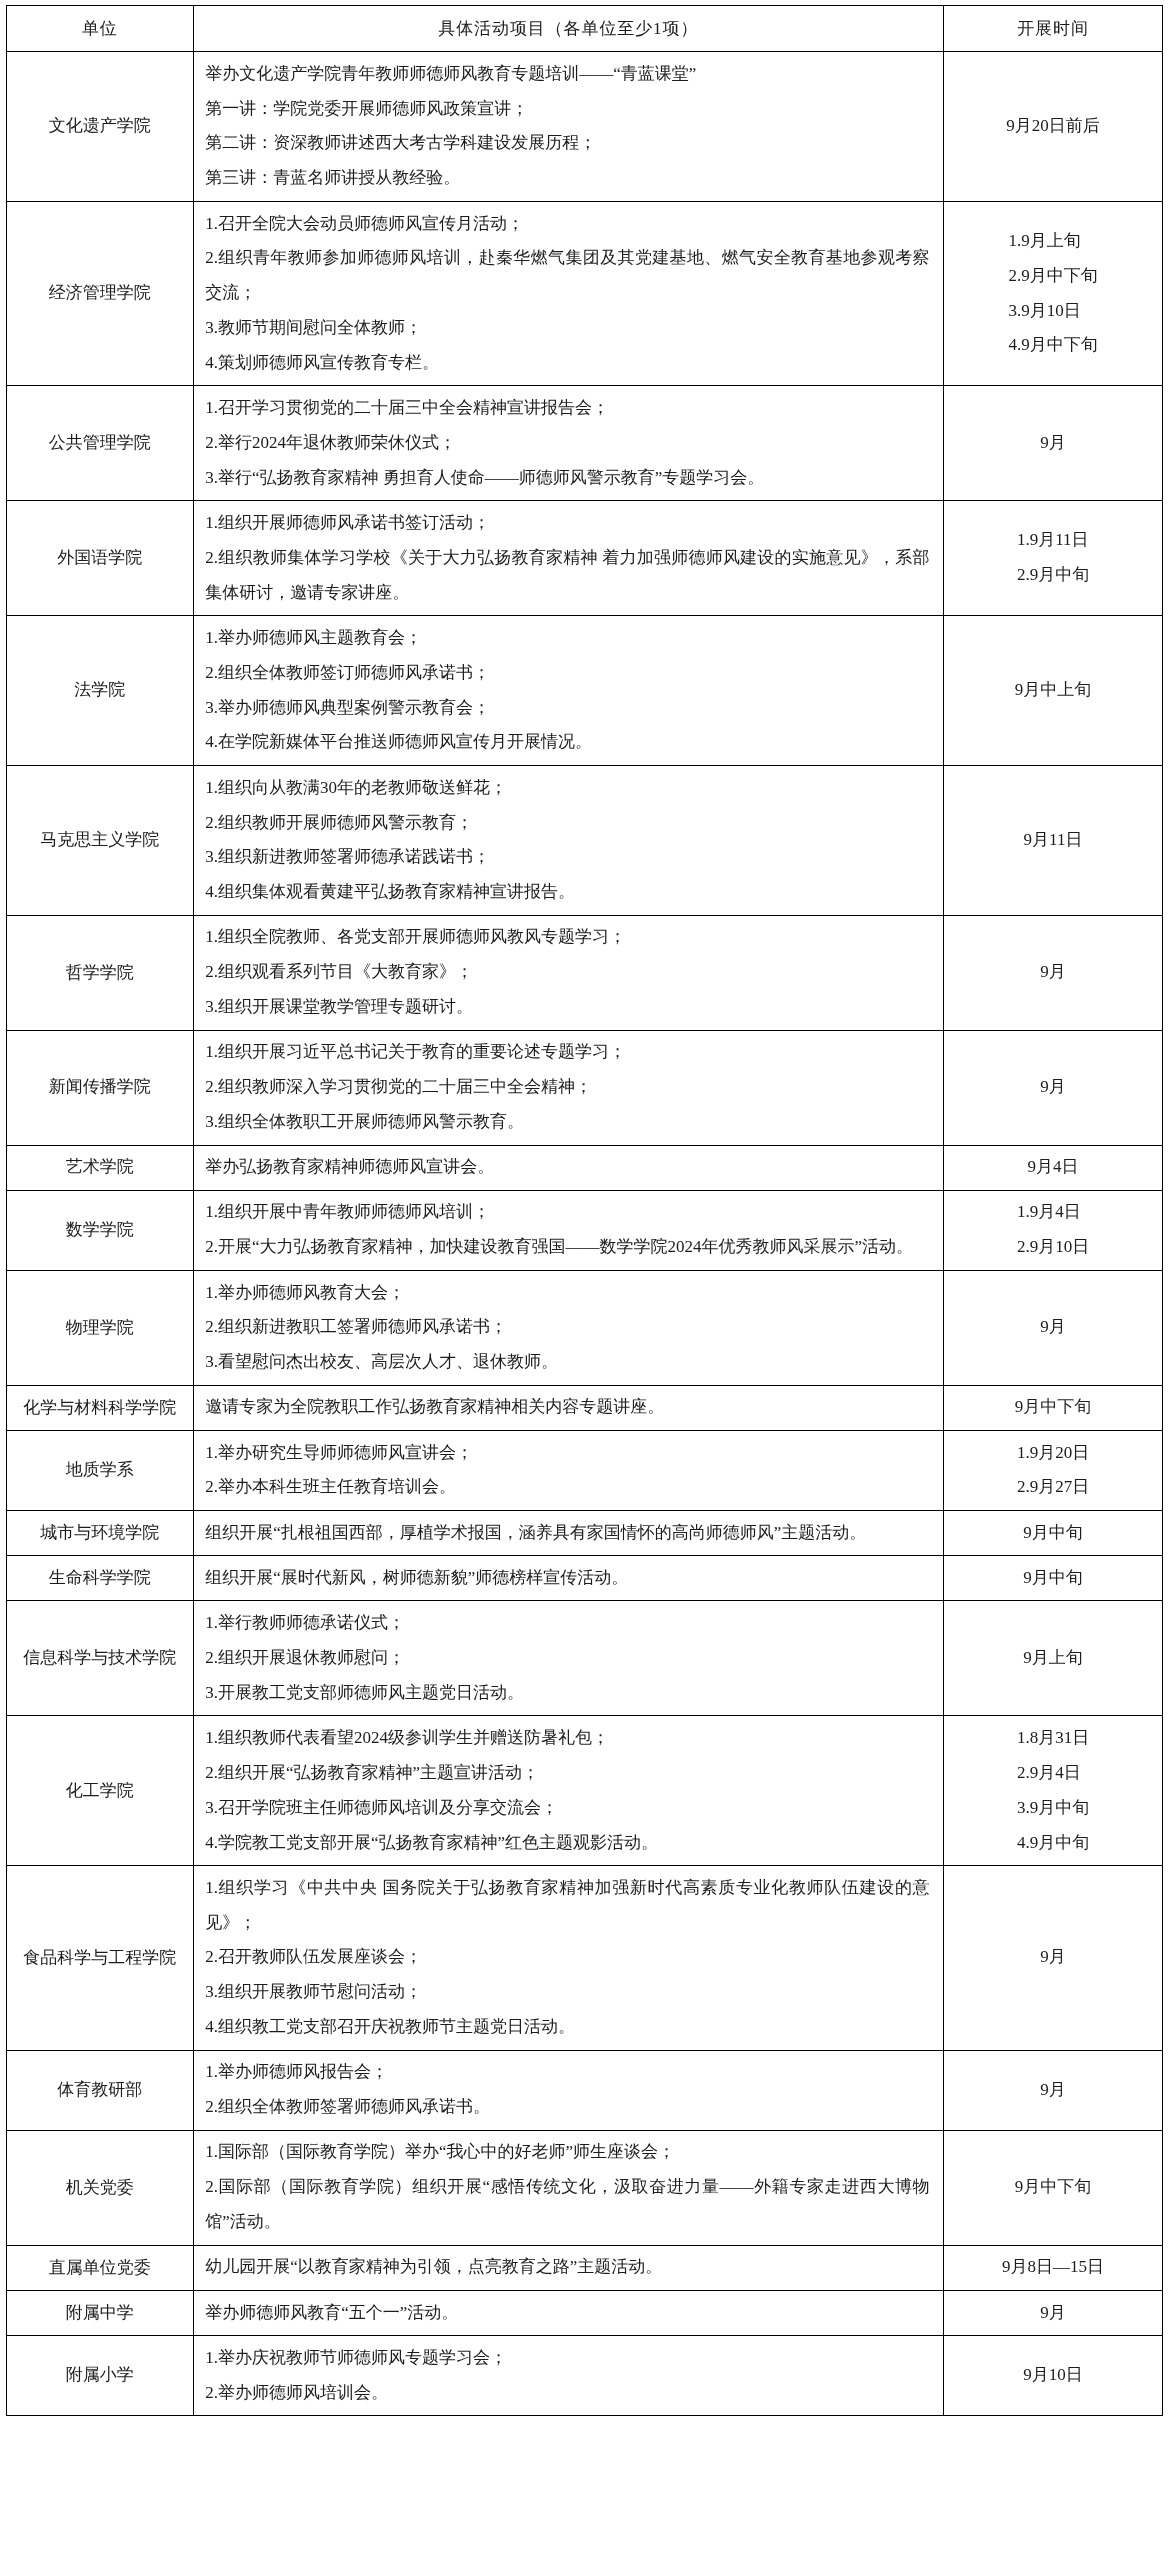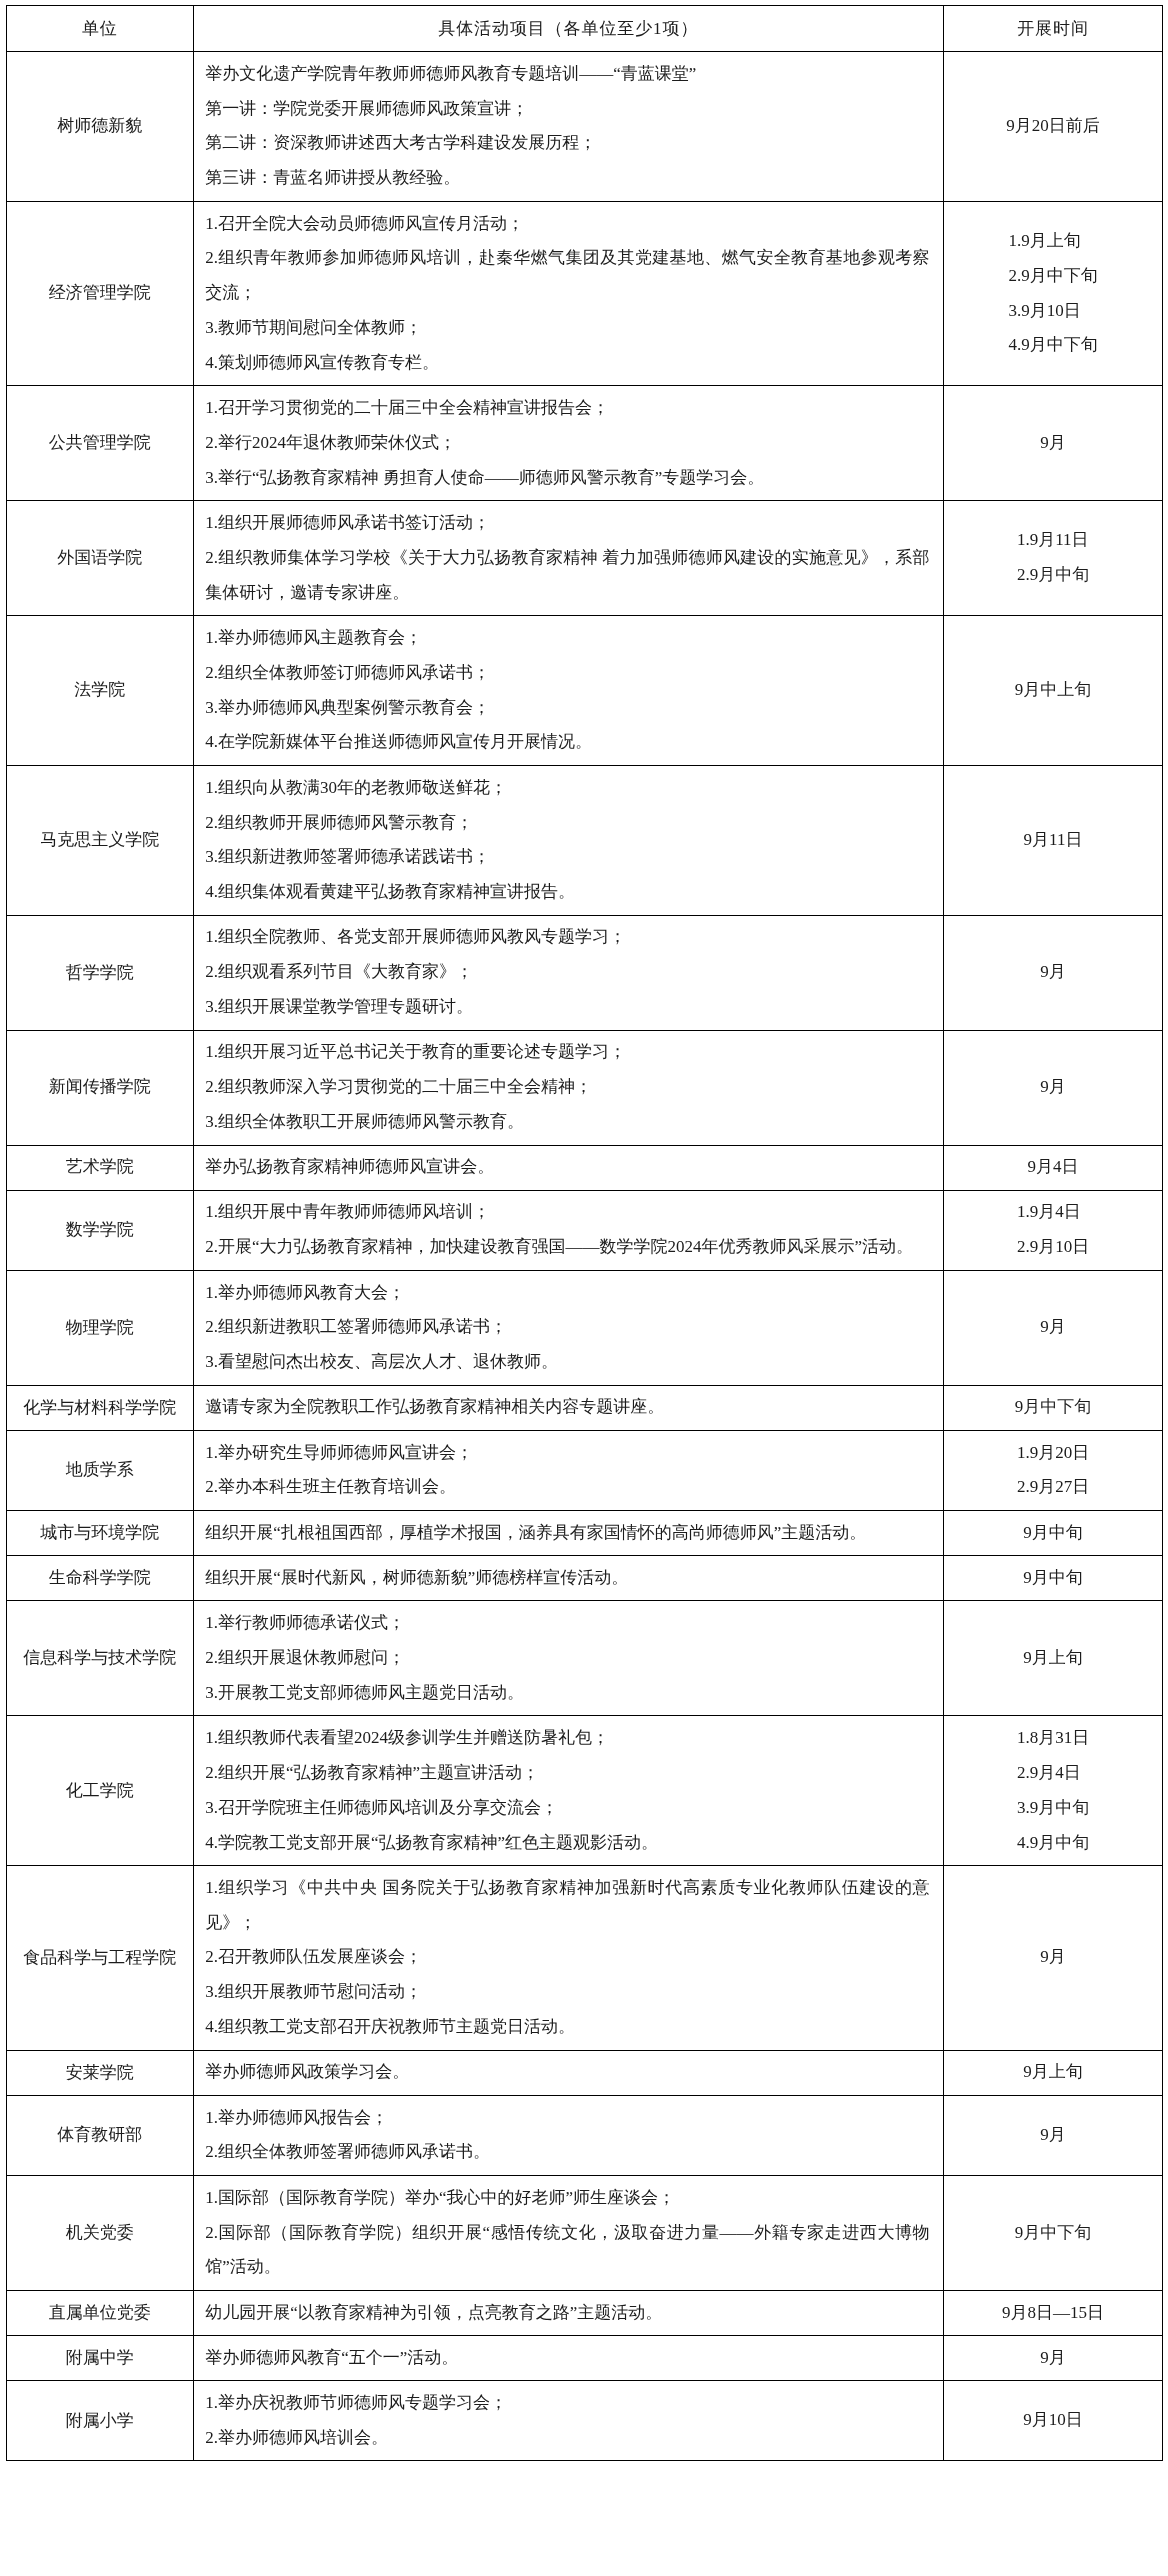--- a/index.html
+++ b/index.html
@@ -80,21 +80,21 @@
       <tr>
         <th class="hdr">单位</th>
         <th class="hdr">具体活动项目（各单位至少1项）</th>
         <th class="hdr">开展时间</th>
       </tr>
     </thead>
     <tbody>
 
 
   <tr>
-    <td class="unit">树师德新貌</td>
+    <td class="unit">文化遗产学院</td>
     <td class="acts">
             <div class="act-line">举办文化遗产学院青年教师师德师风教育专题培训——“青蓝课堂”</div>
             <div class="act-line">第一讲：学院党委开展师德师风政策宣讲；</div>
             <div class="act-line">第二讲：资深教师讲述西大考古学科建设发展历程；</div>
             <div class="act-line">第三讲：青蓝名师讲授从教经验。</div>
           </td>
     <td class="time">
       <div class="time-block"><div class="time-item">9月20日前后</div></div>
     </td>
   </tr>
@@ -291,29 +291,20 @@
             <div class="act-line">2.召开教师队伍发展座谈会；</div>
             <div class="act-line">3.组织开展教师节慰问活动；</div>
             <div class="act-line">4.组织教工党支部召开庆祝教师节主题党日活动。</div>
           </td>
     <td class="time">
       <div class="time-block"><div class="time-item">9月</div></div>
     </td>
   </tr>
 
 
-  <tr>
-    <td class="unit">安莱学院</td>
-    <td class="acts">
-            <div class="act-line">举办师德师风政策学习会。</div>
-          </td>
-    <td class="time">
-      <div class="time-block"><div class="time-item">9月上旬</div></div>
-    </td>
-  </tr>
 
   <tr>
     <td class="unit">体育教研部</td>
     <td class="acts">
             <div class="act-line">1.举办师德师风报告会；</div>
             <div class="act-line">2.组织全体教师签署师德师风承诺书。</div>
           </td>
     <td class="time">
       <div class="time-block"><div class="time-item">9月</div></div>
     </td>

